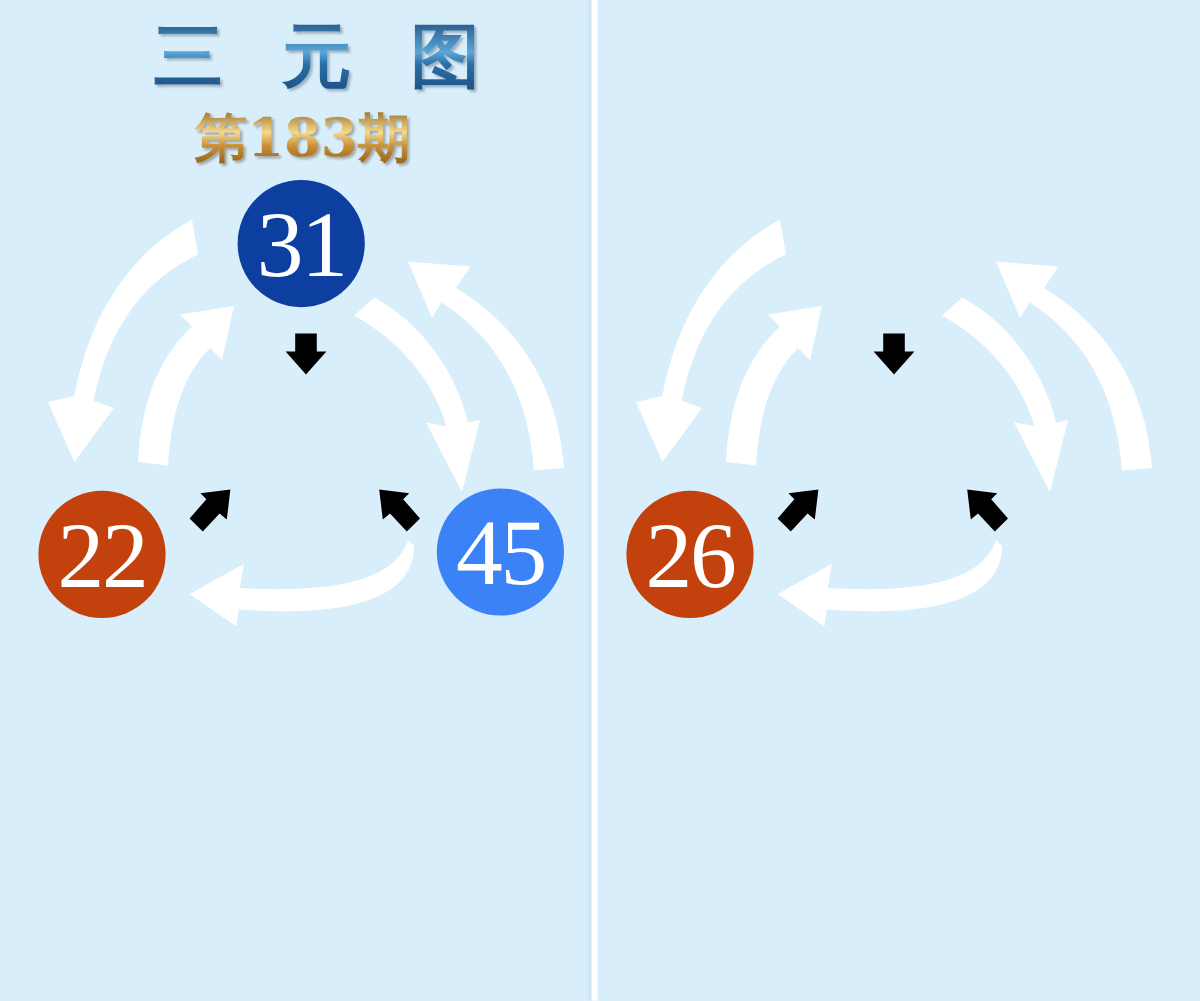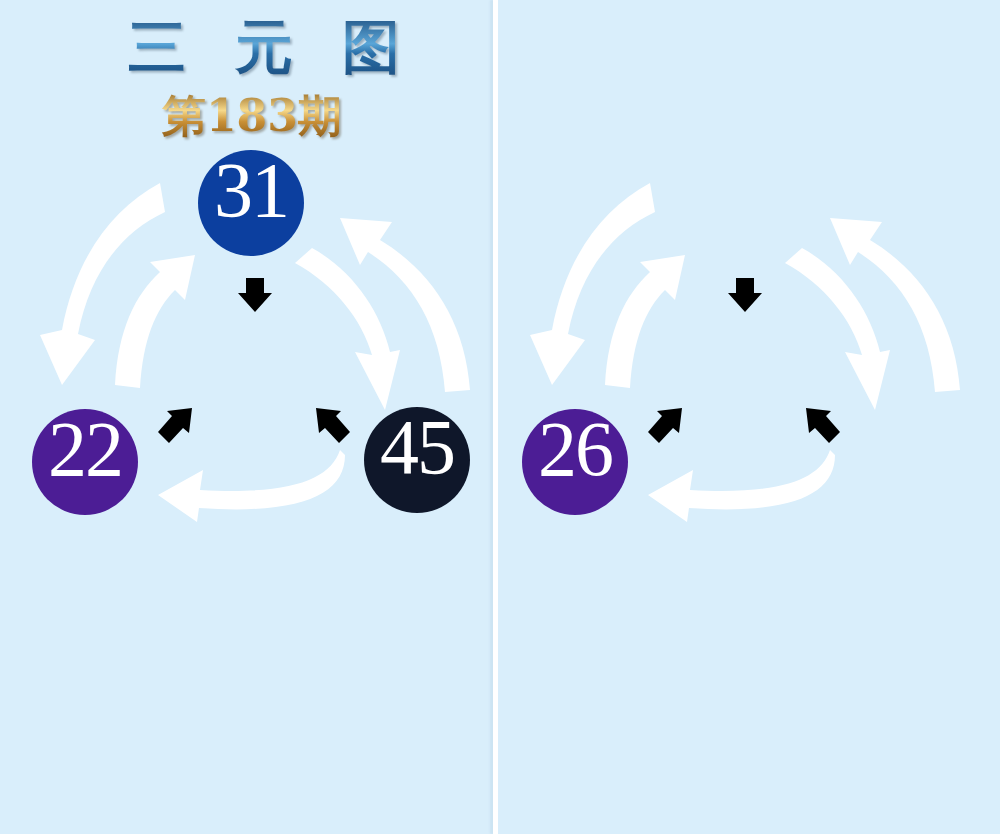--- a/index.html
+++ b/index.html
@@ -39,29 +39,29 @@
       font-family: "DejaVu Serif", serif;
       font-size: 44px; font-weight: bold; line-height: 56px;
       background: linear-gradient(180deg, #8a5a15 0%, #f6d98a 40%, #c99036 60%, #7b4d10 100%);
       -webkit-background-clip: text; background-clip: text;
       -webkit-text-fill-color: transparent;
       filter: drop-shadow(2px 2px 1px rgba(60,40,10,0.35));
     }
 
     .ball {
       position: absolute; width: 106px; height: 106px; border-radius: 50%;
-      display: flex; justify-content: center;
+      display: flex; align-items: center; justify-content: center;
       color: #ffffff;
       font-family: "Liberation Serif", serif;
       font-size: 78px; line-height: 1; letter-spacing: -2px;
     }
     .ball span { position: relative; top: 1px; }
     .ball.blue { background: #0c3f9f; }
-    .ball.green { background: #4c1d95; font-family: Liberation Serif, serif; }
-    .ball.red { background: #0f172a; }
+    .ball.green { background: #c2410c; font-family: Liberation Serif, serif; }
+    .ball.red { background: #3b82f6; }
     .ball.center {
       width: 108px; height: 108px;
       background:
         conic-gradient(from 180deg at 50% 50%,
           #0a0aa8 0deg, #3a0aa8 40deg, #8a0a8a 80deg, #e0101a 140deg,
           #ff1010 180deg, #e22a08 220deg, #b46a10 260deg, #6a9a08 300deg,
           #22d81a 355deg, #0a0aa8 360deg);
     }
     .ball.center::after {
       content: ""; position: absolute; left: 53px; top: 54px; width: 2px; height: 54px;

